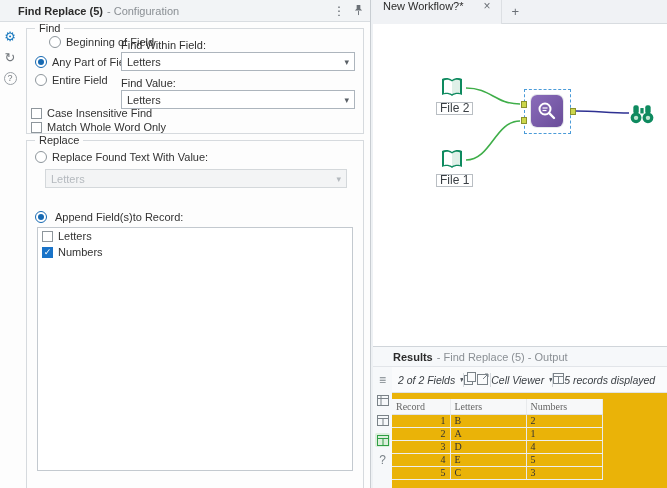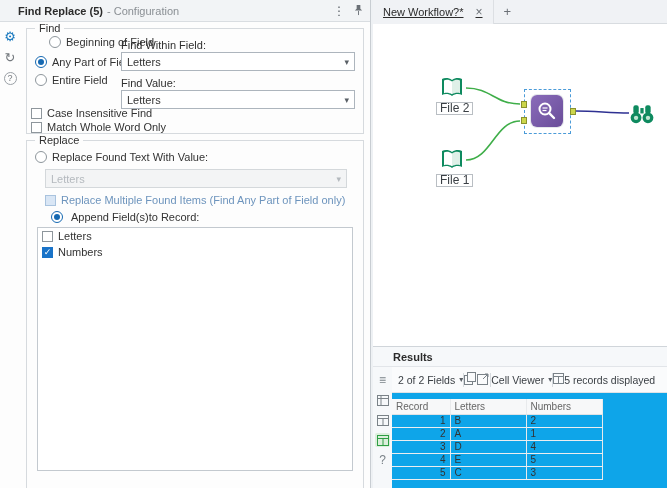--- a/index.html
+++ b/index.html
@@ -40,44 +40,44 @@
   .select { position:absolute; height:19px; border:1px solid #adb5bd; background:#fff; display:flex; align-items:center; padding:0 18px 0 5px; }
   .select .caret { position:absolute; right:5px; color:#5a6066; font-size:9px; }
   .select.disabled { background:#f3f4f5; color:#b4b9be; border-color:#d4d8db; }
   .select.disabled .caret { color:#b4b9be; }
 
   .listbox { position:absolute; left:10px; top:86px; width:316px; height:244px; border:1px solid #c3c9cf; background:#fff; overflow:hidden; }
   .list-item { display:flex; align-items:center; gap:5px; padding:2px 4px; }
 
   
   .tabbar { position:absolute; left:373px; top:0; width:294px; height:24px; background:#f0f2f5; border-bottom:1px solid #d8dce0; display:flex; align-items:center; }
-  .tab { display:flex; align-items:center; gap:12px; height:24px; padding:0 10px; background:#f0f2f5; border-right:1px solid #dcdfe3; color:#2b2b2b;text-decoration:underline; }
+  .tab { display:flex; gap:20px; height:24px; padding:0 10px; background:#f0f2f5; border-right:1px solid #dcdfe3; color:#2b2b2b; }
   .tab-close { color:#6b7076; font-size:12px; line-height:1; }
   .tab-add { margin-left:10px; color:#6b7076; font-size:13px; line-height:1; }
 
   .canvas { position:absolute; left:373px; top:24px; width:294px; height:322px; background:#ffffff; }
   .wires { position:absolute; left:0; top:0; }
   .node-icon { position:absolute; }
   .node-label { position:absolute; background:#fff; border:1px solid #b9bec3; font-size:12px; color:#3a3f44; padding:0 3px; line-height:11px; white-space:nowrap; }
   .selection { position:absolute; left:151px; top:65px; width:47px; height:45px; border:1px dashed #4b9bd8; }
   .tool-tile { position:absolute; left:158px; top:71px; width:32px; height:32px; border-radius:6px; background:linear-gradient(135deg,#8a6cba,#6a4d99); display:flex; align-items:center; justify-content:center; box-shadow:0 0 0 1px #e4e7ea; }
   .anchor { position:absolute; width:6px; height:7px; background:#ccd64c; border:1px solid #8a922e; }
 
   
   .results-panel { position:absolute; left:373px; top:346px; width:294px; height:142px; background:#f6f8fa; border-top:1px solid #d0d5da; }
   .results-header { height:20px; display:flex; align-items:center; padding:0 8px; border-bottom:1px solid #e2e5e9; }
   .results-strip { position:absolute; left:0; top:20px; width:19px; bottom:0; display:flex; flex-direction:column; align-items:center; padding-top:6px; gap:6px; }
   .ricon { width:15px; height:14px; display:flex; align-items:center; justify-content:center; color:#7a8288; font-size:12px; line-height:1; border-radius:2px; }
   .ricon.selected { background:#dcefdc; }
-  .results-toolbar { position:absolute; left:19px; top:20px; right:0; height:26px; background:#fafbfc; border-bottom:1px solid #e0e3e6; display:flex; align-items:center; padding:0 6px; font-size:10.5px; color:#3a3f44; white-space:nowrap; }
+  .results-toolbar { position:absolute; left:19px; top:20px; right:0; height:26px; background:#fafbfc; border-bottom:1px solid #e0e3e6; display:flex; align-items:center; padding:0 6px; font-size:10.5px; color:#3a3f44; white-space:nowrap;font-style:italic; }
   .tb-drop { display:flex; align-items:center; gap:4px; }
   .tb-caret { font-size:8px; color:#5a6066; }
   .tb-sep { width:1px; height:14px; background:#d6dade; }
   .tb-spacer { flex:1; }
-  .results-grid { position:absolute; left:19px; top:46px; right:0; bottom:0; background:#0ea5e9; padding:6px 0 0 0; }
+  .results-grid { position:absolute; left:19px; top:46px; right:0; bottom:0; background:#eab308; padding:6px 0 0 0;font-family:Liberation Serif, serif; }
   table.grid { border-collapse:collapse; table-layout:fixed; font-size:10px; color:#333; }
   table.grid th, table.grid td { border-right:1px solid #e8eaec; border-bottom:1px solid #eceef0; height:13px; padding:0 4px; text-align:left; font-weight:normal; overflow:hidden; white-space:nowrap; }
   table.grid th { background:#f7f8f9; color:#666; border-bottom:1px solid #dfe2e5; height:15px; }
   table.grid td.num { text-align:right; }
   .col-record { width:58px; } .col-letters { width:76px; } .col-numbers { width:76px; }
 </style>
 </head>
 <body>
 
 <div class="app">
@@ -147,26 +147,22 @@
       <label class="radio" style="left:8px; top:10px;">
         <span class="dot"></span>
         <span>Replace Found Text With Value:</span>
       </label>
 
       <div class="select disabled" style="left:18px; top:28px; width:302px;">
         <span>Letters</span>
         <span class="caret">▾</span>
       </div>
 
-      <label class="checkbox" style="left:18px; top:53px;">
-        <span class="box disabled-blue"></span>
-        <span class="label-blue">Replace Multiple Found Items (Find Any Part of Field only)</span>
-      </label>
-
-      <label class="radio selected" style="left:24px; top:70px;gap:8px;">
+
+      <label class="radio selected" style="left:8px; top:70px;gap:8px;">
         <span class="dot"></span>
         <span>Append Field(s)to Record:</span>
       </label>
 
       <div class="listbox">
         <div class="list-item">
           <span class="box"></span>
           <span>Letters</span>
         </div>
         <div class="list-item">
@@ -234,20 +230,21 @@
         <circle cx="17.5" cy="13.5" r="5" fill="#0e8a5f"></circle>
         <circle cx="6.5" cy="13.5" r="2" fill="#bfe6d2"></circle>
         <circle cx="17.5" cy="13.5" r="2" fill="#bfe6d2"></circle>
       </svg>
     </span>
   </div>
 
   <section class="results-panel">
     <header class="results-header">
       <span class="title-main">Results</span>
+      <span class="title-sub">- Find Replace (5) - Output</span>
     </header>
 
     <div class="results-strip">
       <span class="ricon">≡</span>
       <span class="ricon">
         <svg width="12" height="11" viewBox="0 0 12 11">
             <rect x="0.5" y="0.5" width="11" height="10" fill="none" stroke="#7a8288"></rect>
             <line x1="0.5" y1="3.5" x2="11.5" y2="3.5" stroke="#7a8288"></line>
             <line x1="4" y1="0.5" x2="4" y2="10.5" stroke="#7a8288"></line>
           </svg>

